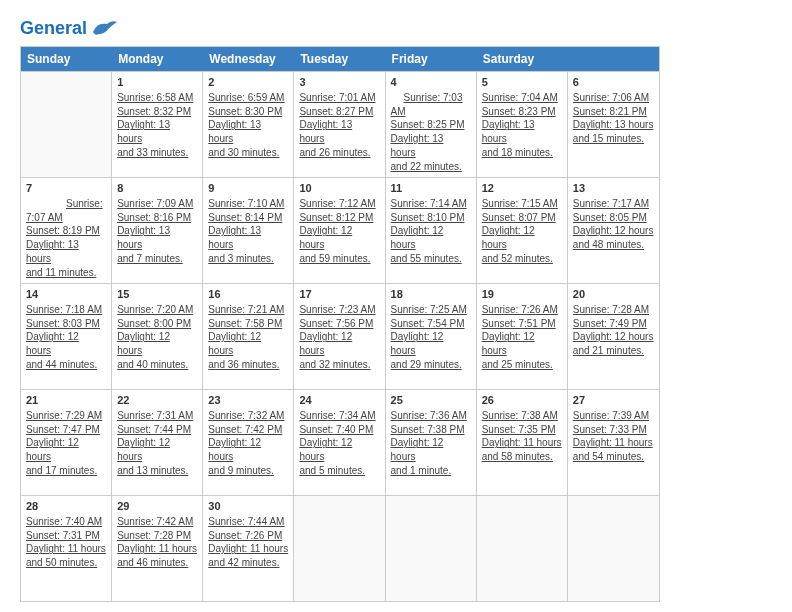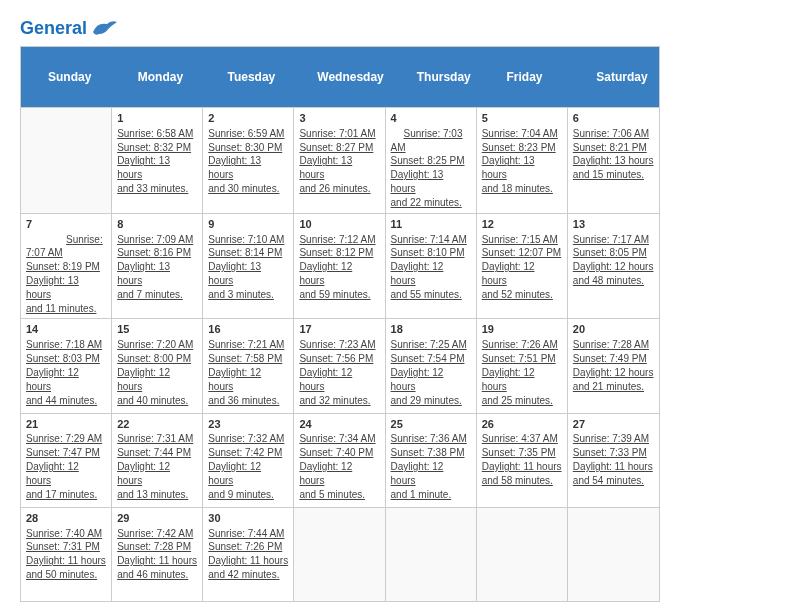--- a/index.html
+++ b/index.html
@@ -62,23 +62,22 @@
     }
     .cal-header {
       display: grid;
       grid-template-columns: repeat(7, 1fr);
       background: #3a7fc1;
     }
     .cal-header-cell {
       color: #fff;
       font-size: 12px;
       font-weight: bold;
-      padding: 23px 6px;
+      padding: 5px 6px;
       text-align: left;
-      margin-left: 21px;
     }
     .cal-body {
       flex: 1;
       display: flex;
       flex-direction: column;
     }
     .cal-row {
       display: grid;
       grid-template-columns: repeat(7, 1fr);
       flex: 1;
@@ -135,23 +134,22 @@
     <div class="title-section">
       <div class="month-title"></div>
       <div class="subtitle"></div>
     </div>
   </div>
 
   <div class="calendar">
     <div class="cal-header">
     <div class="cal-header-cell">Sunday</div>
         <div class="cal-header-cell">Monday</div>
+        <div class="cal-header-cell">Wednesday</div>
         <div class="cal-header-cell">Tuesday</div>
-        <div class="cal-header-cell">Wednesday</div>
-        <div class="cal-header-cell">Thursday</div>
         <div class="cal-header-cell">Friday</div>
         <div class="cal-header-cell">Saturday</div>
       </div>
     <div class="cal-body">
     <div class="cal-row">
           <div class="cal-cell empty"></div>
           <div class="cal-cell"><span class="day-num">1</span><span class="cell-text" style="white-space: pre-line;">Sunrise: 6:58 AM
 Sunset: 8:32 PM
 Daylight: 13 hours
 and 33 minutes.</span></div>
@@ -191,21 +189,21 @@
 and 3 minutes.</span></div>
           <div class="cal-cell"><span class="day-num">10</span><span class="cell-text" style="white-space: pre-line; text-align: right;">Sunrise: 7:12 AM
 Sunset: 8:12 PM
 Daylight: 12 hours
 and 59 minutes.</span></div>
           <div class="cal-cell"><span class="day-num">11</span><span class="cell-text" style="white-space: pre-line;">Sunrise: 7:14 AM
 Sunset: 8:10 PM
 Daylight: 12 hours
 and 55 minutes.</span></div>
           <div class="cal-cell"><span class="day-num">12</span><span class="cell-text" style="white-space: pre-line;">Sunrise: 7:15 AM
-Sunset: 12:07 PM
+Sunset: 8:07 PM
 Daylight: 12 hours
 and 52 minutes.</span></div>
           <div class="cal-cell"><span class="day-num">13</span><span class="cell-text" style="white-space: pre-line; text-align: right;">Sunrise: 7:17 AM
 Sunset: 8:05 PM
 Daylight: 12 hours
 and 48 minutes.</span></div>
         </div>
         <div class="cal-row">
           <div class="cal-cell"><span class="day-num">14</span><span class="cell-text" style="white-space: pre-line;">Sunrise: 7:18 AM
 Sunset: 8:03 PM
@@ -250,21 +248,21 @@
 Daylight: 12 hours
 and 9 minutes.</span></div>
           <div class="cal-cell"><span class="day-num">24</span><span class="cell-text" style="white-space: pre-line; text-align: center;">Sunrise: 7:34 AM
 Sunset: 7:40 PM
 Daylight: 12 hours
 and 5 minutes.</span></div>
           <div class="cal-cell"><span class="day-num">25</span><span class="cell-text" style="white-space: pre-line;">Sunrise: 7:36 AM
 Sunset: 7:38 PM
 Daylight: 12 hours
 and 1 minute.</span></div>
-          <div class="cal-cell"><span class="day-num">26</span><span class="cell-text" style="white-space: pre-line;">Sunrise: 4:37 AM
+          <div class="cal-cell"><span class="day-num">26</span><span class="cell-text" style="white-space: pre-line;">Sunrise: 7:38 AM
 Sunset: 7:35 PM
 Daylight: 11 hours
 and 58 minutes.</span></div>
           <div class="cal-cell"><span class="day-num">27</span><span class="cell-text" style="white-space: pre-line;">Sunrise: 7:39 AM
 Sunset: 7:33 PM
 Daylight: 11 hours
 and 54 minutes.</span></div>
         </div>
         <div class="cal-row">
           <div class="cal-cell"><span class="day-num">28</span><span class="cell-text" style="white-space: pre-line;">Sunrise: 7:40 AM

